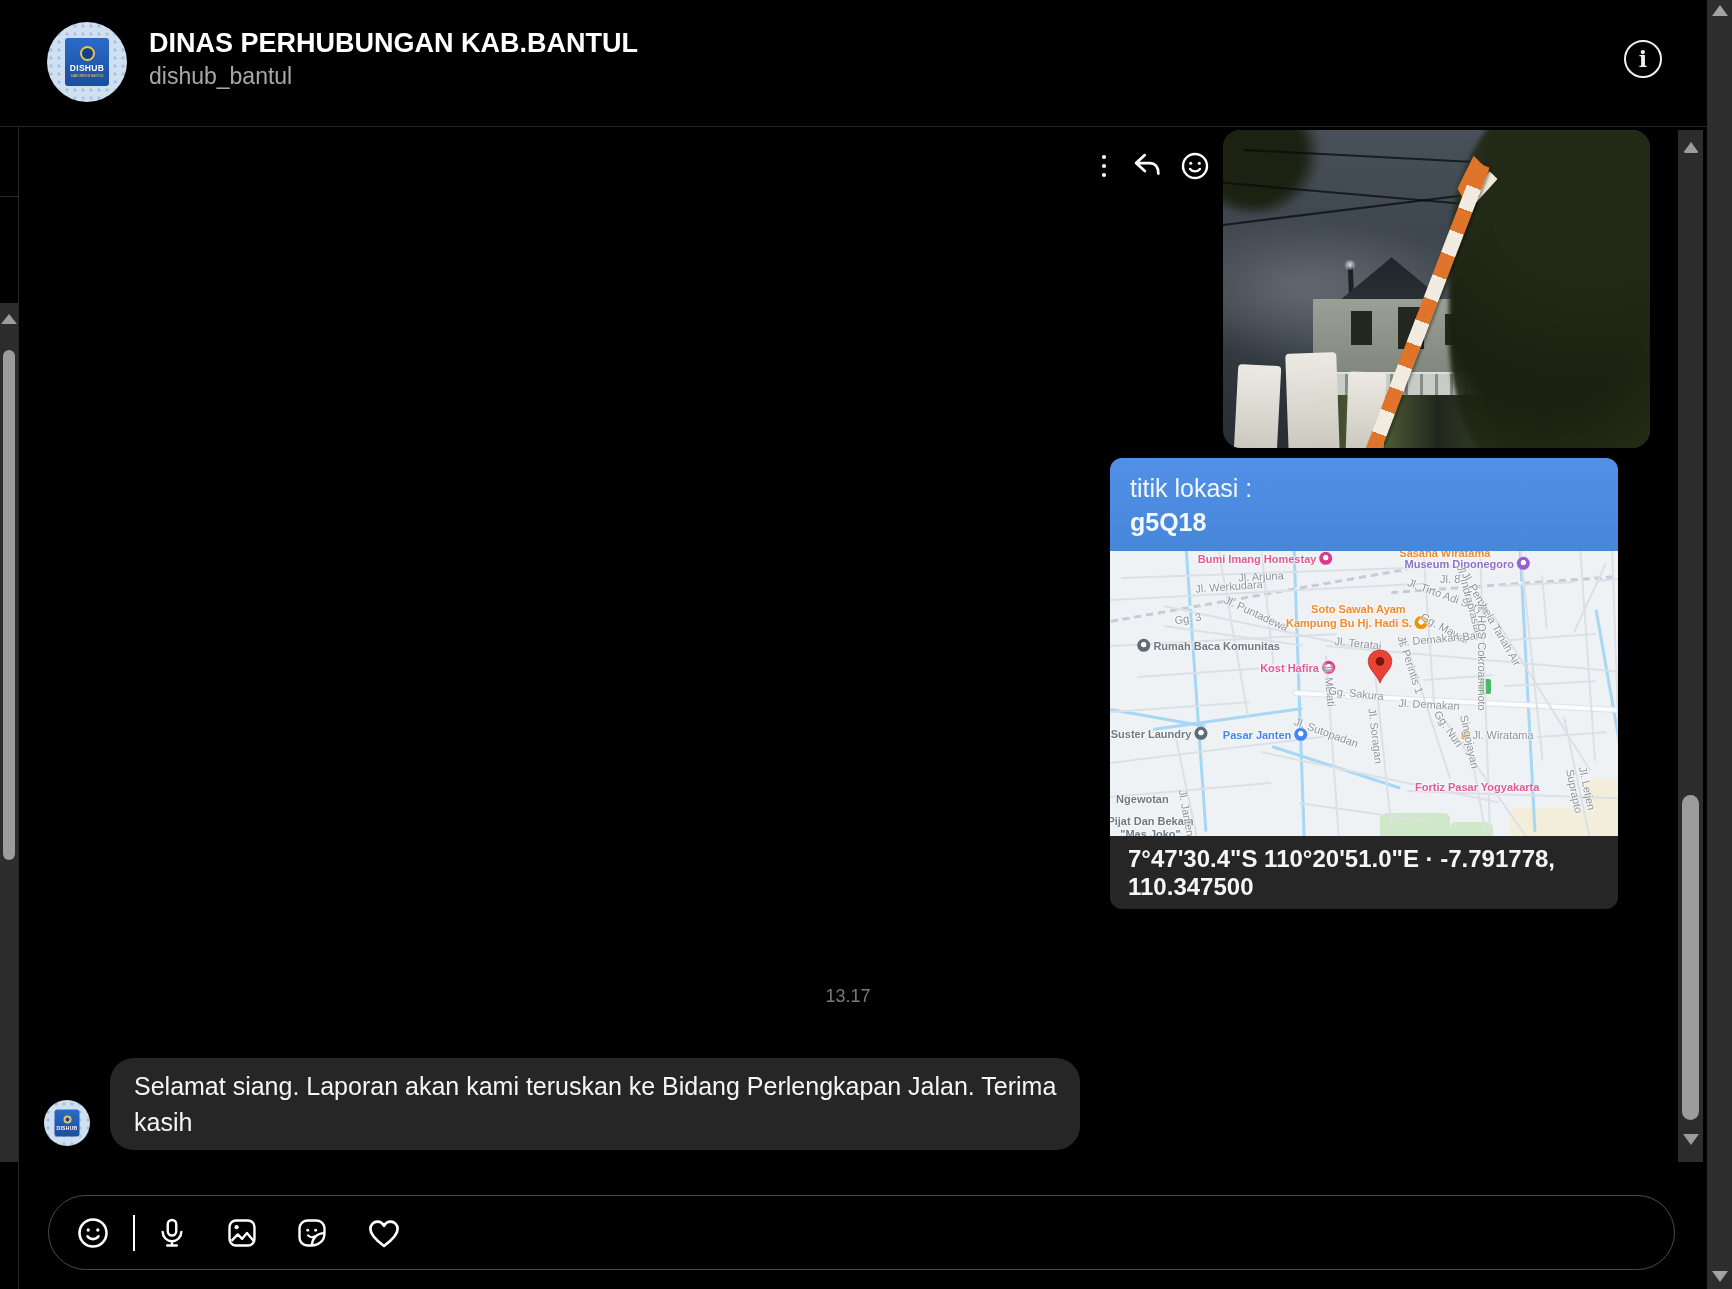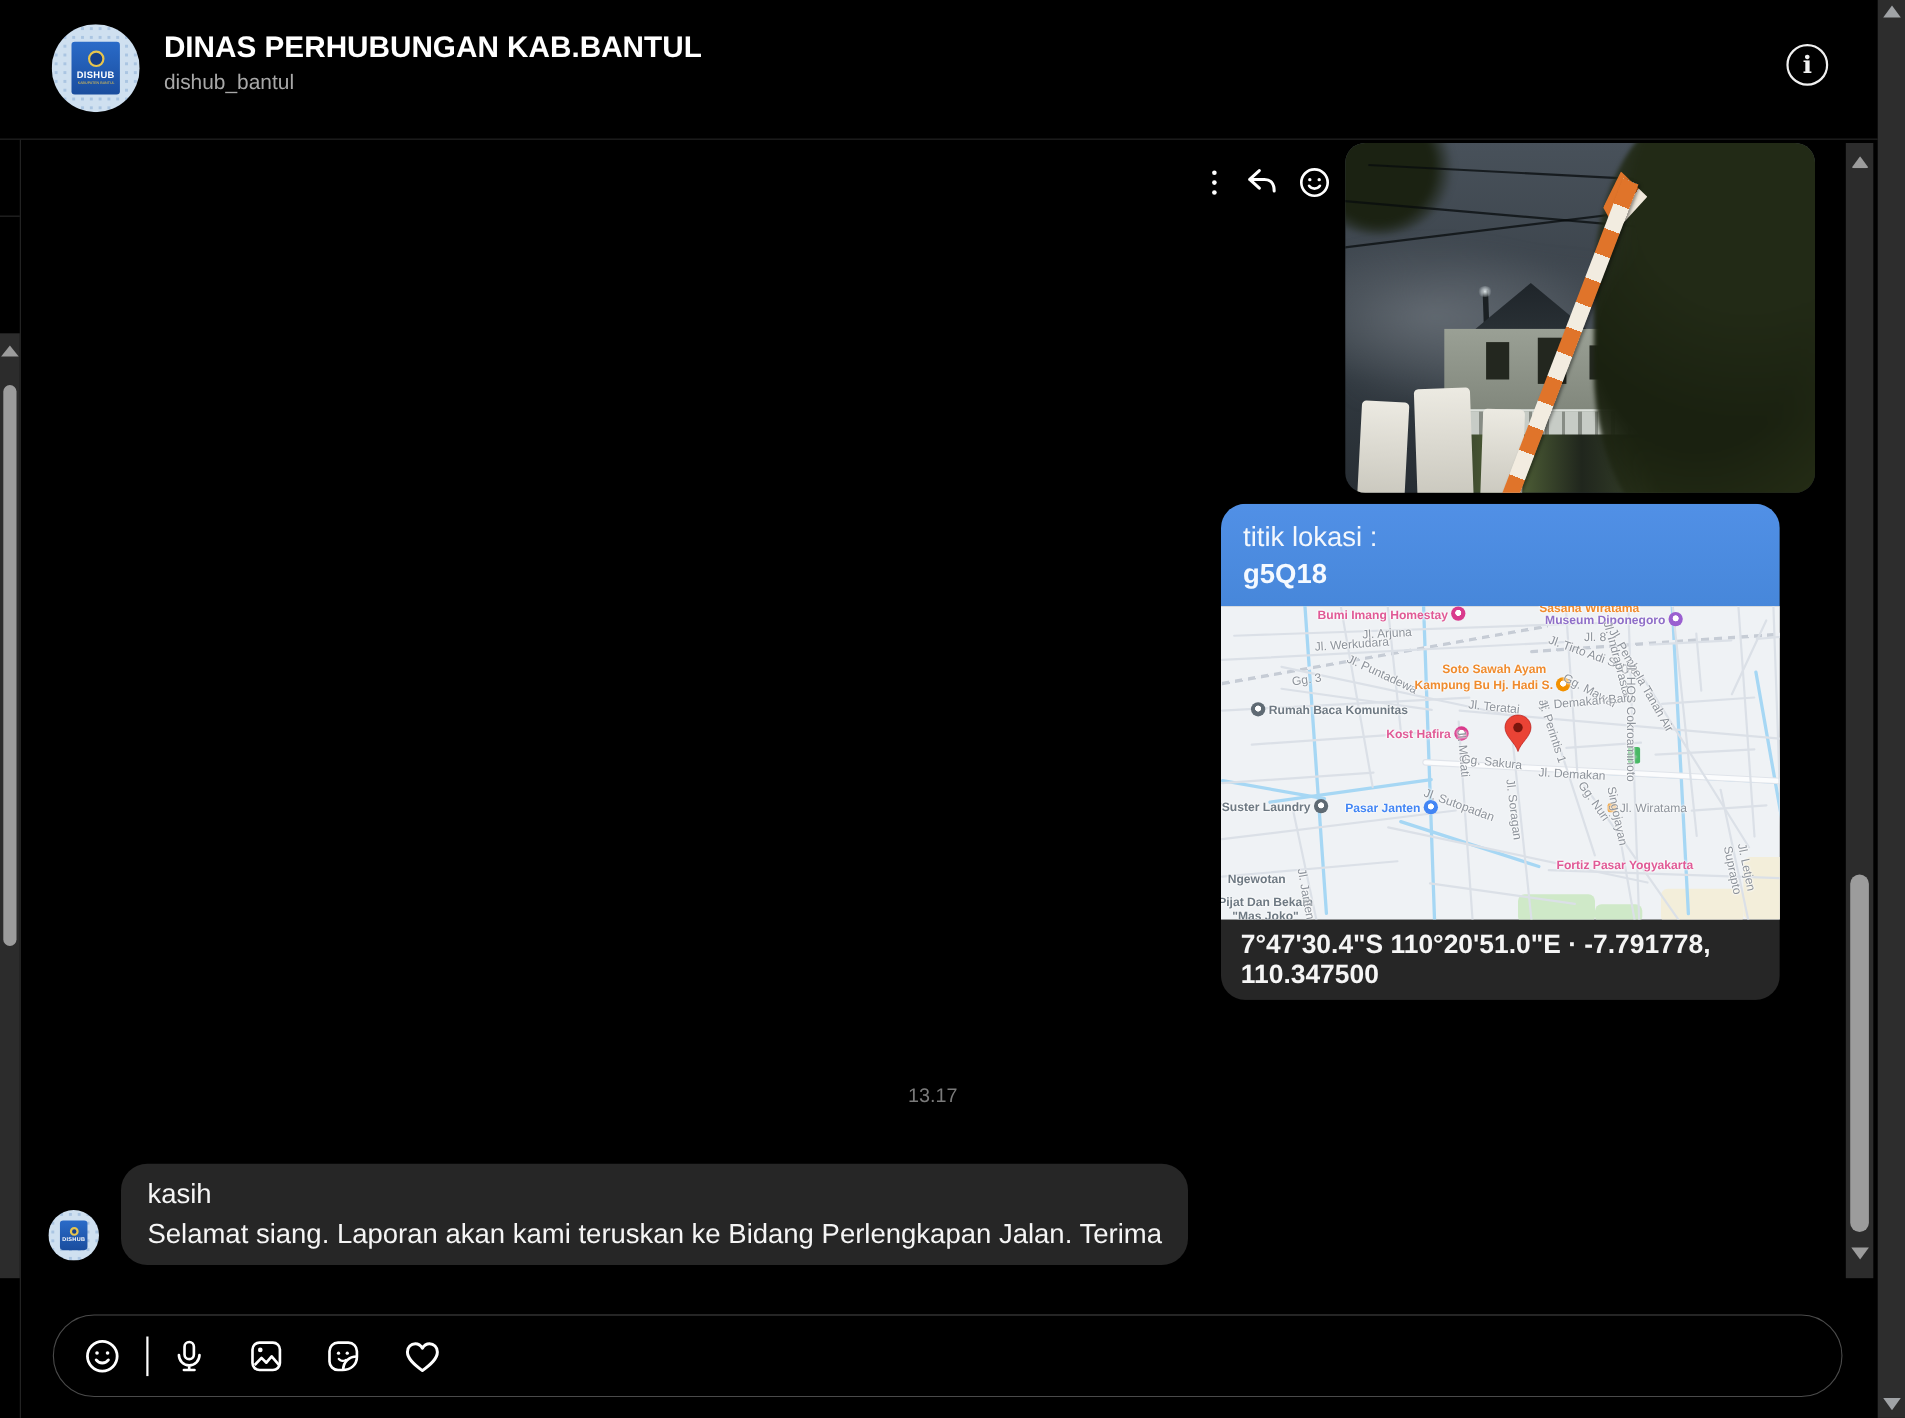--- a/index.html
+++ b/index.html
@@ -24,21 +24,21 @@
            background:linear-gradient(#2a6bc8,#1a4d9e);border-radius:3px;
            display:flex;flex-direction:column;align-items:center;justify-content:center;}
   .logo-big{width:44px;height:48px;}
   .globe{border:2px solid #e7c54d;border-radius:50%;background:#16408c;}
   .globe-big{width:15px;height:15px;margin-bottom:2px;}
   .logo-txt{font-weight:bold;color:#fff;letter-spacing:.3px;}
   .logo-txt-big{font-size:8.5px;}
   .logo-sub{color:#e7c54d;font-size:6px;transform:scale(.55);white-space:nowrap;}
   .hdr-text{position:absolute;left:149px;top:27px;}
   .hdr-title{font-size:27px;font-weight:bold;color:#fff;line-height:32px;}
-  .hdr-user{font-size:19px;color:#a8a8a8;line-height:24px;margin-top:5px;}
+  .hdr-user{font-size:23px;color:#a8a8a8;line-height:24px;margin-top:5px;}
   .info-btn{position:absolute;left:1624px;top:40px;width:38px;height:38px;border:2.6px solid #f0f0f0;border-radius:50%;
             display:flex;align-items:center;justify-content:center;
             font-family:"DejaVu Serif",serif;font-weight:bold;font-size:22px;color:#f0f0f0;}
 
   
   .msg-actions{position:absolute;left:1093px;top:150px;display:flex;align-items:center;gap:14px;}
   .msg-actions svg{display:block;}
 
   
   .photo{position:absolute;left:1223px;top:130px;width:427px;height:318px;border-radius:18px;overflow:hidden;
@@ -67,21 +67,21 @@
   .ph-pole{left:30%;top:42%;width:5px;height:58%;background:#1b2023;transform:rotate(-2deg);}
   .ph-lamp{left:28.2%;top:41%;width:14px;height:10px;border-radius:50%;
      background:radial-gradient(circle,#dfe7ea,rgba(120,130,135,0) 70%);}
   .ph-wire{height:1.5px;background:rgba(8,12,14,.75);transform-origin:0 50%;}
   .ph-banner{left:59%;top:11%;width:15px;height:112%;transform:rotate(21deg);transform-origin:top center;
      background:repeating-linear-gradient(180deg,#e0742a 0 24px,#f2ece0 24px 48px);box-shadow:2px 0 3px rgba(0,0,0,.4);}
   .ph-flag{left:55.5%;top:9%;width:34px;height:52px;transform:rotate(21deg);
      background:linear-gradient(105deg,#e0742a 55%,#f0e9dc 55%);clip-path:polygon(10% 0,100% 25%,55% 100%,0 70%);}
 
   
-  .link-card{position:absolute;left:1110px;top:458px;width:508px;border-radius:22px;overflow:hidden;}
+  .link-card{position:absolute;left:1110px;top:458px;width:508px;border-radius:12px;overflow:hidden;}
   .link-blue{background:linear-gradient(#5190e6,#4787da);padding:13px 20px 12px 20px;}
   .link-intro{font-size:25px;line-height:34px;color:rgba(255,255,255,.93);}
   .link-url{font-size:25px;line-height:34px;font-weight:bold;color:#f4f9ff;white-space:nowrap;}
   .map-box{position:relative;width:540px;height:285px;background:#eff2f5;overflow:hidden;}
   .f{position:absolute;transform-origin:0 50%;border-radius:2px;z-index:2;}
   .f-road{height:2px;background:#dbe0e7;}
   .f-road2{height:4px;background:#fbfcfd;box-shadow:0 0 0 1px #e0e4ea;}
   .f-rail{height:3px;background:repeating-linear-gradient(90deg,#c6ccd5 0 7px,#edf0f4 7px 12px);}
   .f-water{height:3px;background:#a6d7f4;z-index:1;}
   .f-park{background:#cfe9c8;border-radius:6px;z-index:0;}
@@ -313,22 +313,22 @@
 
   <div class="timestamp">13.17</div>
 
   <div class="avatar recv-avatar">
     <div class="logo-sq logo-mini">
       <div class="globe globe-mini"></div>
       <div class="logo-txt logo-txt-mini">DISHUB</div>
     </div>
   </div>
   <div class="recv-bubble">
+    <div class="recv-line">Selamat siang. Laporan akan kami teruskan ke Bidang Perlengkapan Jalan. Terima</div>
     <div class="recv-line">kasih</div>
-    <div class="recv-line">Selamat siang. Laporan akan kami teruskan ke Bidang Perlengkapan Jalan. Terima</div>
   </div>
 
   <div class="composer">
     <svg width="36" height="36" viewBox="0 0 24 24">
       <circle cx="12" cy="12" r="9" fill="none" stroke="#fff" stroke-width="1.7"></circle>
       <circle cx="8.8" cy="10" r="1.1" fill="#fff"></circle>
         <circle cx="15.2" cy="10" r="1.1" fill="#fff"></circle>
       <path d="M8.3 14.2 a4.6 4.6 0 0 0 7.4 0" fill="none" stroke="#fff" stroke-width="1.7" stroke-linecap="round"></path>
     </svg>
     <div class="caret"></div>

